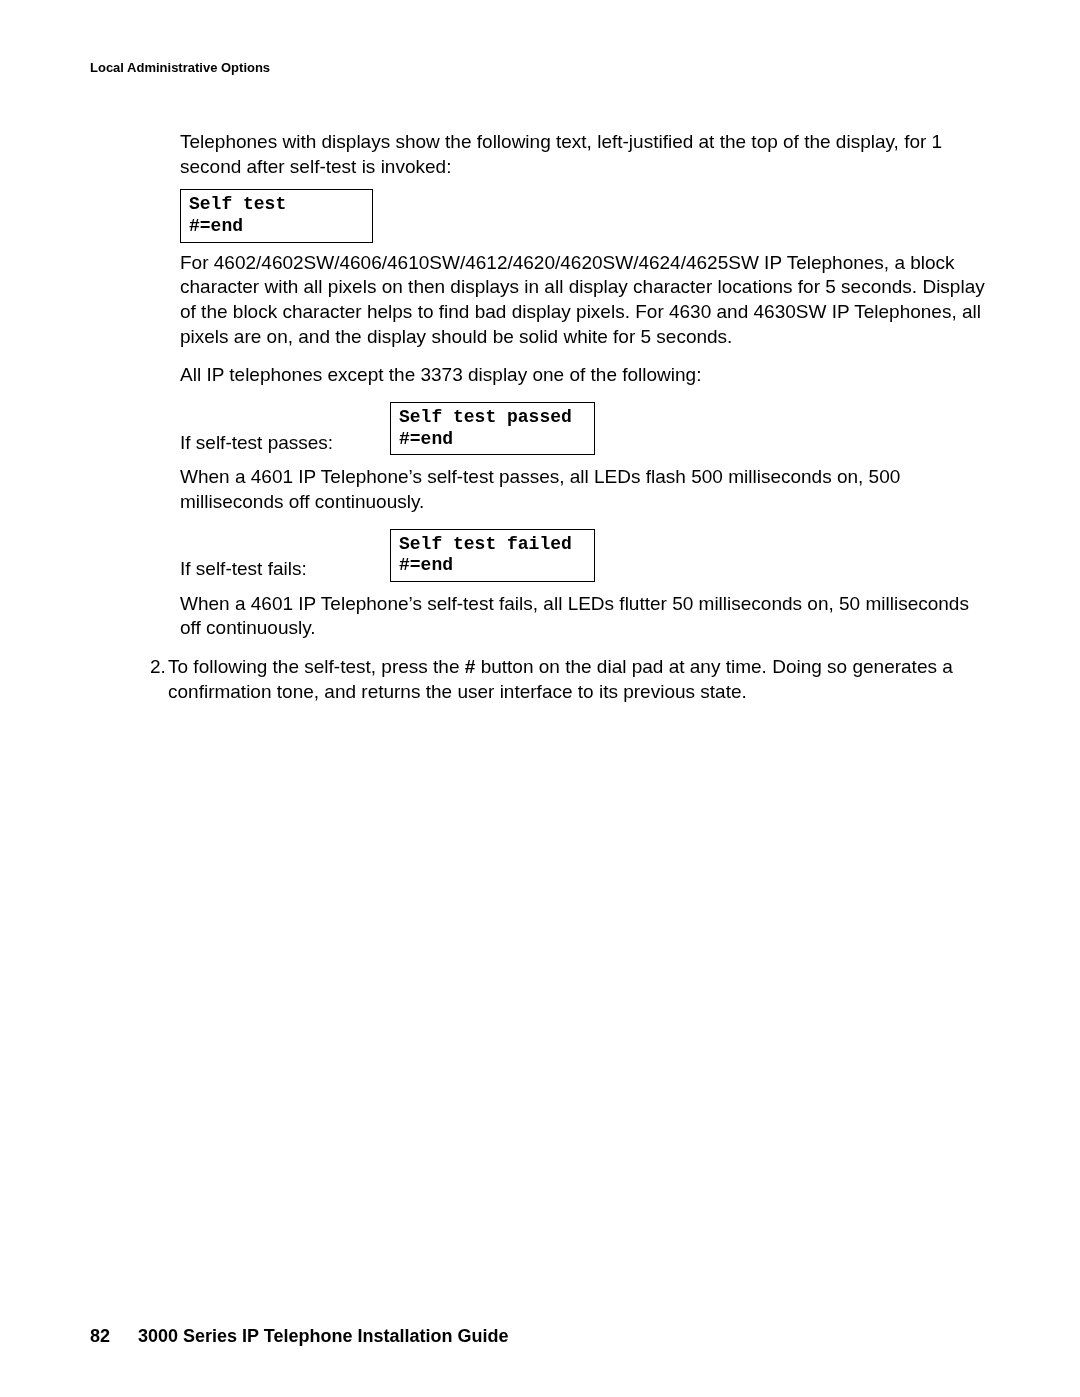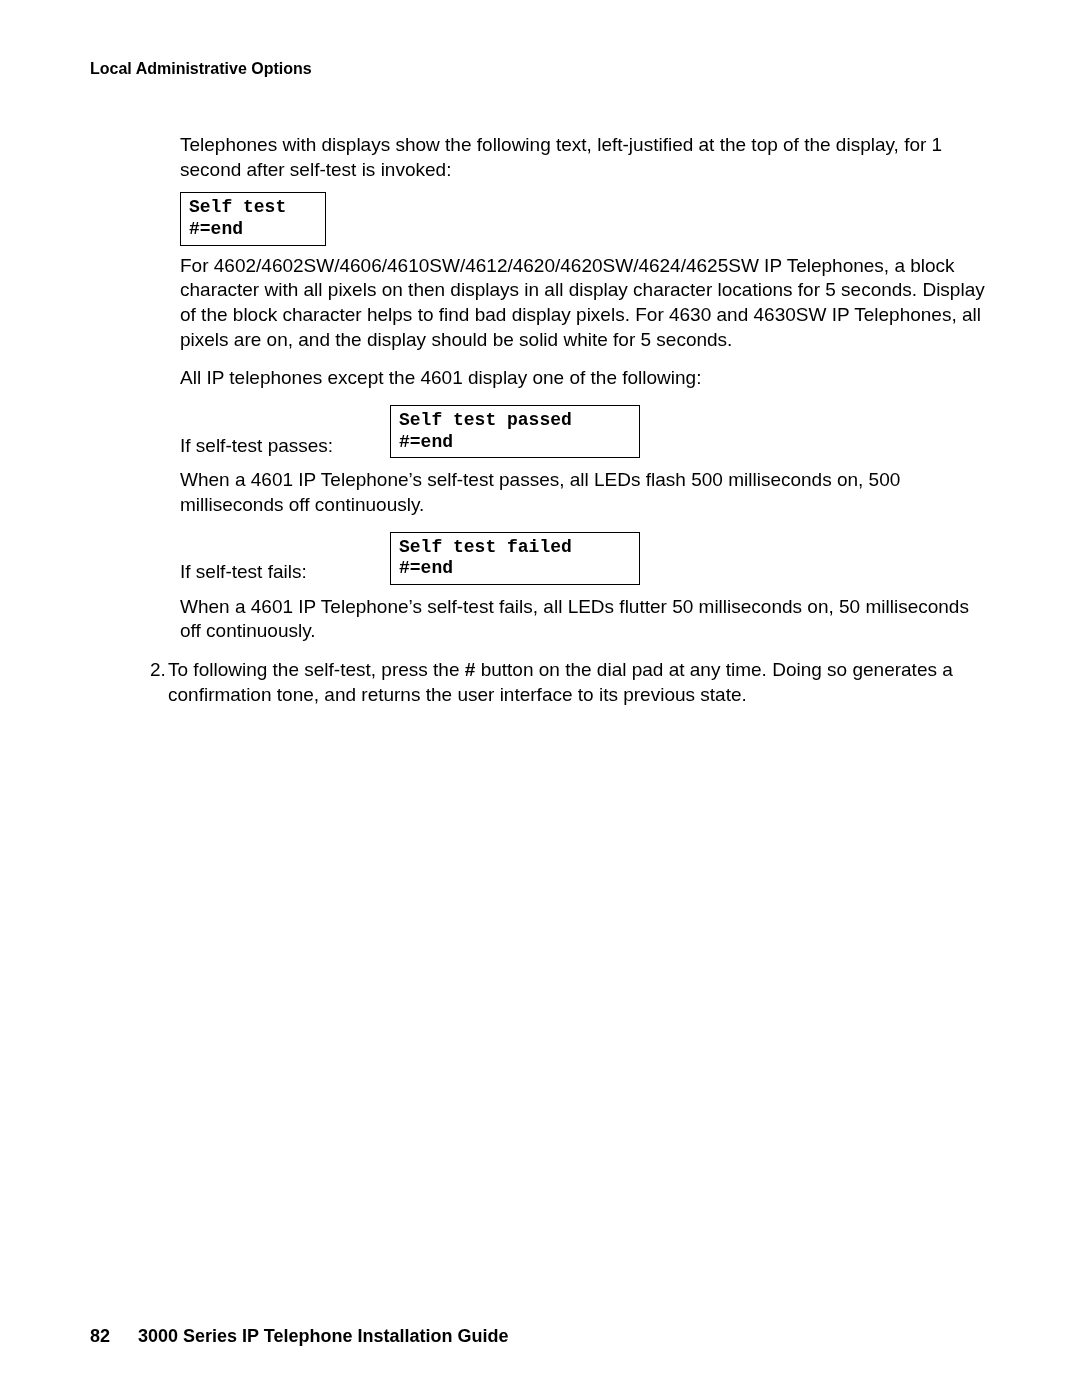--- a/index.html
+++ b/index.html
@@ -11,21 +11,21 @@
   }
   .page {
     width: 1080px;
     height: 1397px;
     position: relative;
     box-sizing: border-box;
     padding: 60px 90px 50px 90px;
   }
   .header {
     font-weight: bold;
-    font-size: 16px;
+    font-size: 13px;
     margin-bottom: 55px;
   }
   .content {
     margin-left: 90px;
     font-size: 19px;
     line-height: 1.3;
   }
   .para {
     margin-bottom: 10px;
   }
@@ -37,34 +37,34 @@
     border: 1px solid #000;
     font-family: "Courier New", Courier, monospace;
     font-weight: bold;
     font-size: 18px;
     padding: 4px 8px;
     line-height: 1.2;
     box-sizing: border-box;
     white-space: pre;
   }
   .box1 {
-    width: 146px;
+    width: 193px;
     margin-bottom: 8px;
   }
   .row {
     display: flex;
     align-items: flex-end;
     margin-bottom: 10px;
   }
   .row .label {
     width: 210px;
     padding-top: 4px;
   }
   .row .codebox {
-    width: 250px;
+    width: 205px;
   }
   .step {
     display: flex;
     margin-top: 14px;
   }
   .step .num {
     width: 30px;
     margin-left: -30px;
   }
   .footer {
@@ -90,21 +90,21 @@
 
   <div class="content">
 
     <div class="para">Telephones with displays show the following text, left-justified at the top of the display, for 1 second after self-test is invoked:</div>
 
     <div class="codebox box1">Self test
 #=end</div>
 
     <div class="para2">For 4602/4602SW/4606/4610SW/4612/4620/4620SW/4624/4625SW IP Telephones, a block character with all pixels on then displays in all display character locations for 5 seconds. Display of the block character helps to find bad display pixels. For 4630 and 4630SW IP Telephones, all pixels are on, and the display should be solid white for 5 seconds.</div>
 
-    <div class="para2">All IP telephones except the 4601 display one of the following:</div>
+    <div class="para2">All IP telephones except the 3373 display one of the following:</div>
 
     <div class="row">
       <div class="label">If self-test passes:</div>
       <div class="codebox">Self test passed
 #=end</div>
     </div>
 
     <div class="para2">When a 4601 IP Telephone’s self-test passes, all LEDs flash 500 milliseconds on, 500 milliseconds off continuously.</div>
 
     <div class="row">

